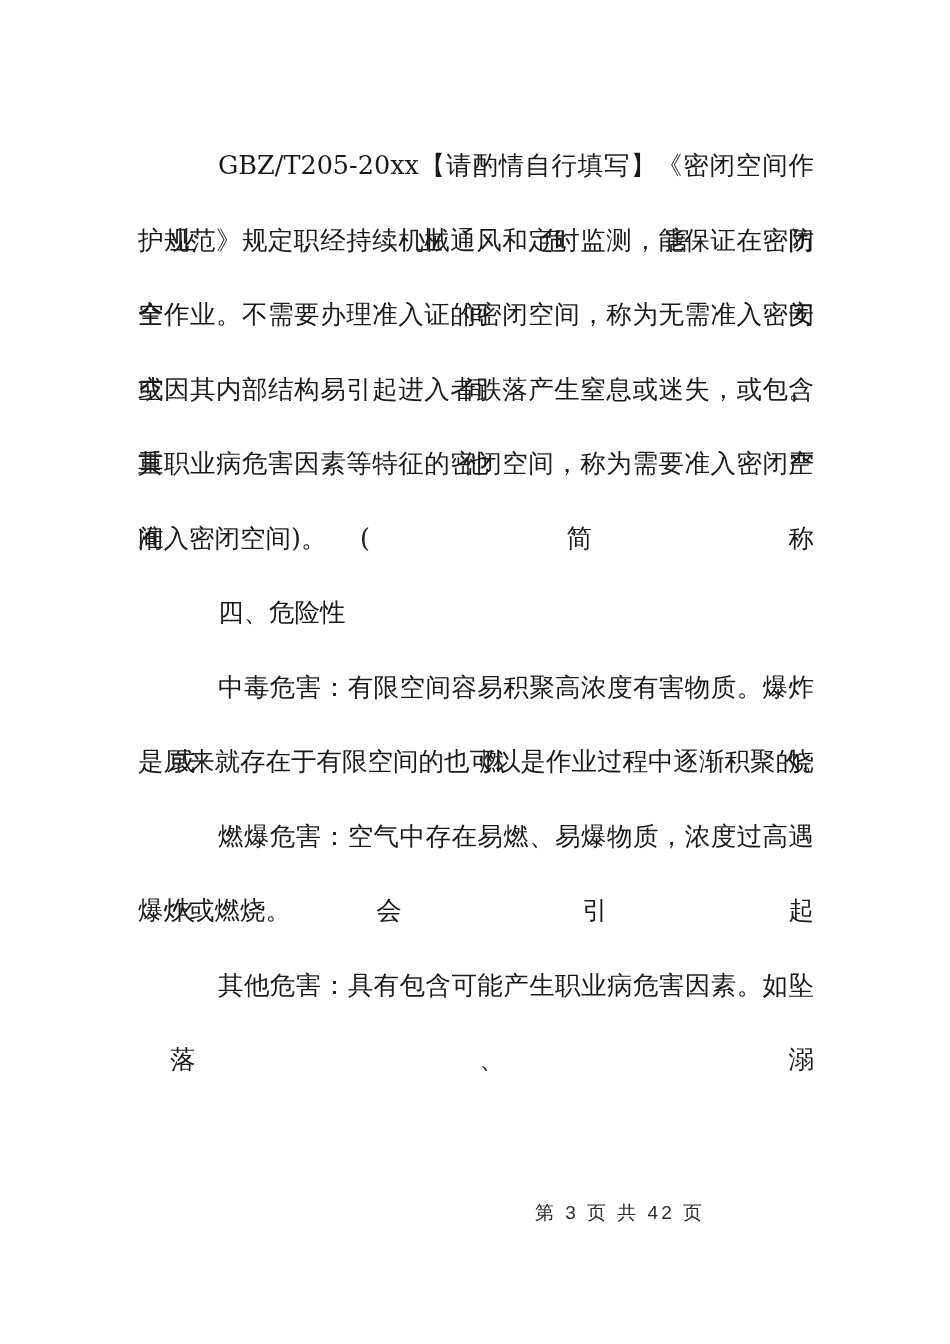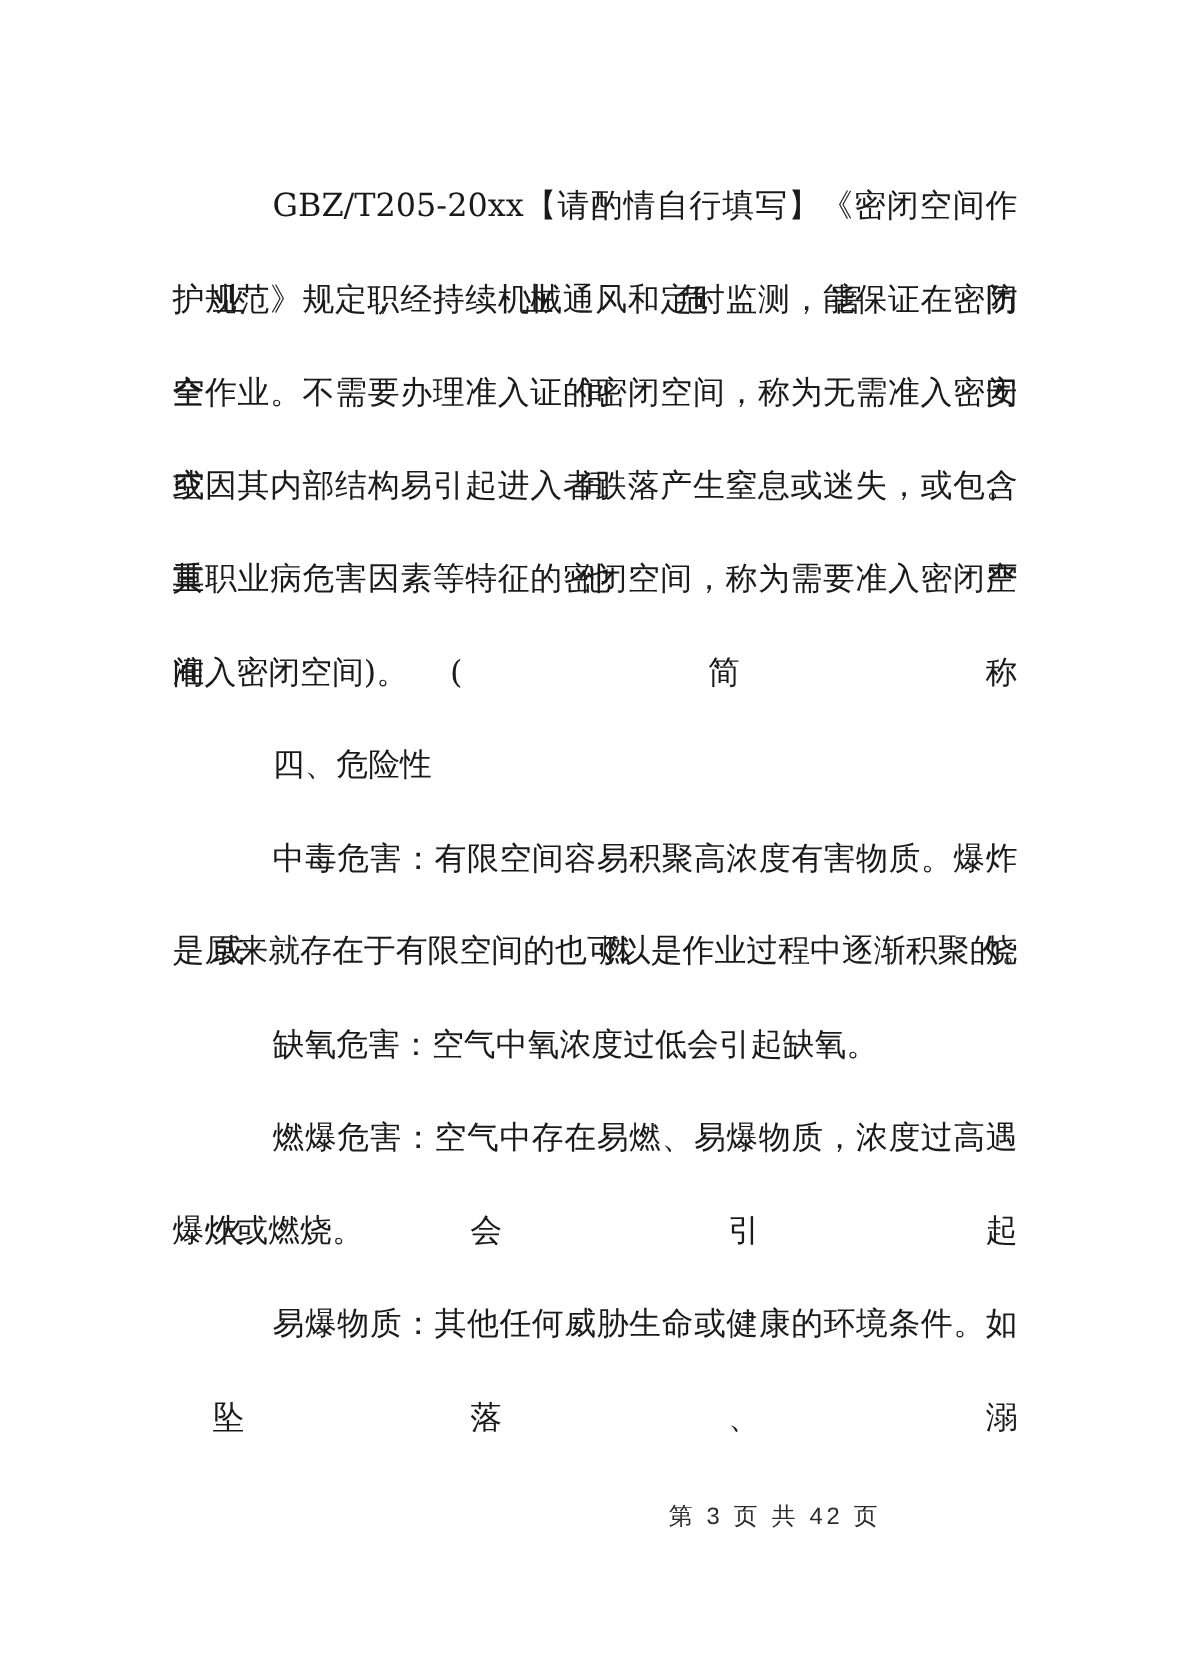--- a/index.html
+++ b/index.html
@@ -72,23 +72,22 @@
   <div class="body-text" id="body-text">
       <div class="line justify indent">GBZ/T205-20xx【请酌情自行填写】《密闭空间作业职业危害防</div>
       <div class="line justify">护规范》规定，经持续机械通风和定时监测，能保证在密闭空间安</div>
       <div class="line justify">全作业。不需要办理准入证的密闭空间，称为无需准入密闭空间。</div>
       <div class="line justify">或因其内部结构易引起进入者跌落产生窒息或迷失，或包含其他严</div>
       <div class="line justify">重职业病危害因素等特征的密闭空间，称为需要准入密闭空间(简称</div>
       <div class="line short">准入密闭空间)。</div>
       <div class="line short indent">四、危险性</div>
       <div class="line justify indent">中毒危害：有限空间容易积聚高浓度有害物质。爆炸或燃烧</div>
       <div class="line short">是原来就存在于有限空间的也可以是作业过程中逐渐积聚的。</div>
-      <div class="line short indent">缺氧危害：空气中氧浓度过低会引起缺氧。</div>
       <div class="line justify indent">燃爆危害：空气中存在易燃、易爆物质，浓度过高遇火会引起</div>
       <div class="line short">爆炸或燃烧。</div>
-      <div class="line justify indent">易爆物质：其他任何威胁生命或健康的环境条件。如坠落、溺</div>
+      <div class="line justify indent">其他危害：具有包含可能产生职业病危害因素。如坠落、溺</div>
     </div>
 
   <div class="footer">
     <span class="footer-inner">第 3 页 共 42 页</span>
   </div>
 
 </div>
 
 </body></html>

